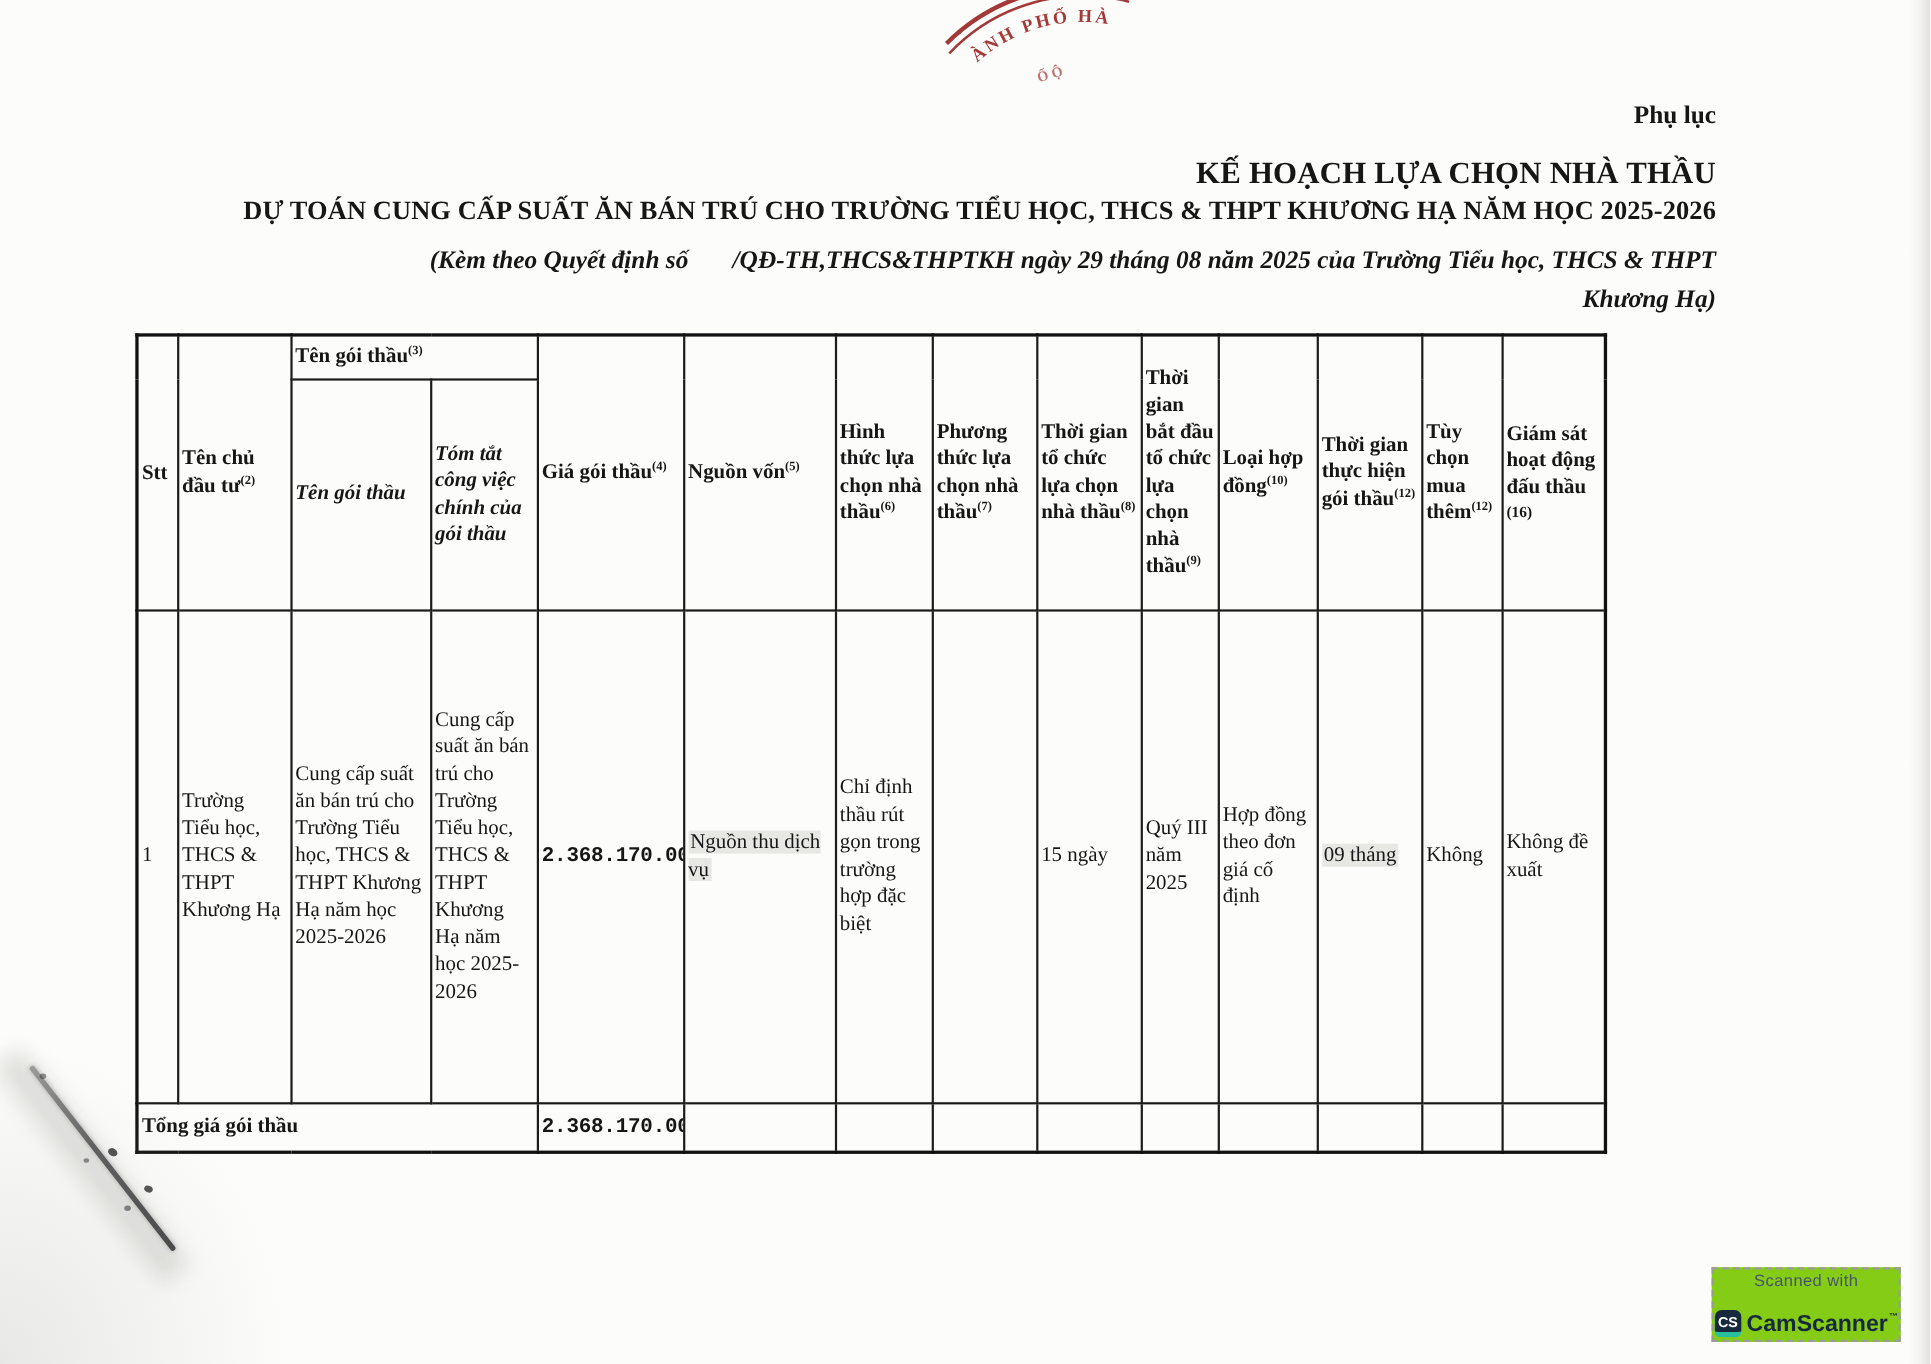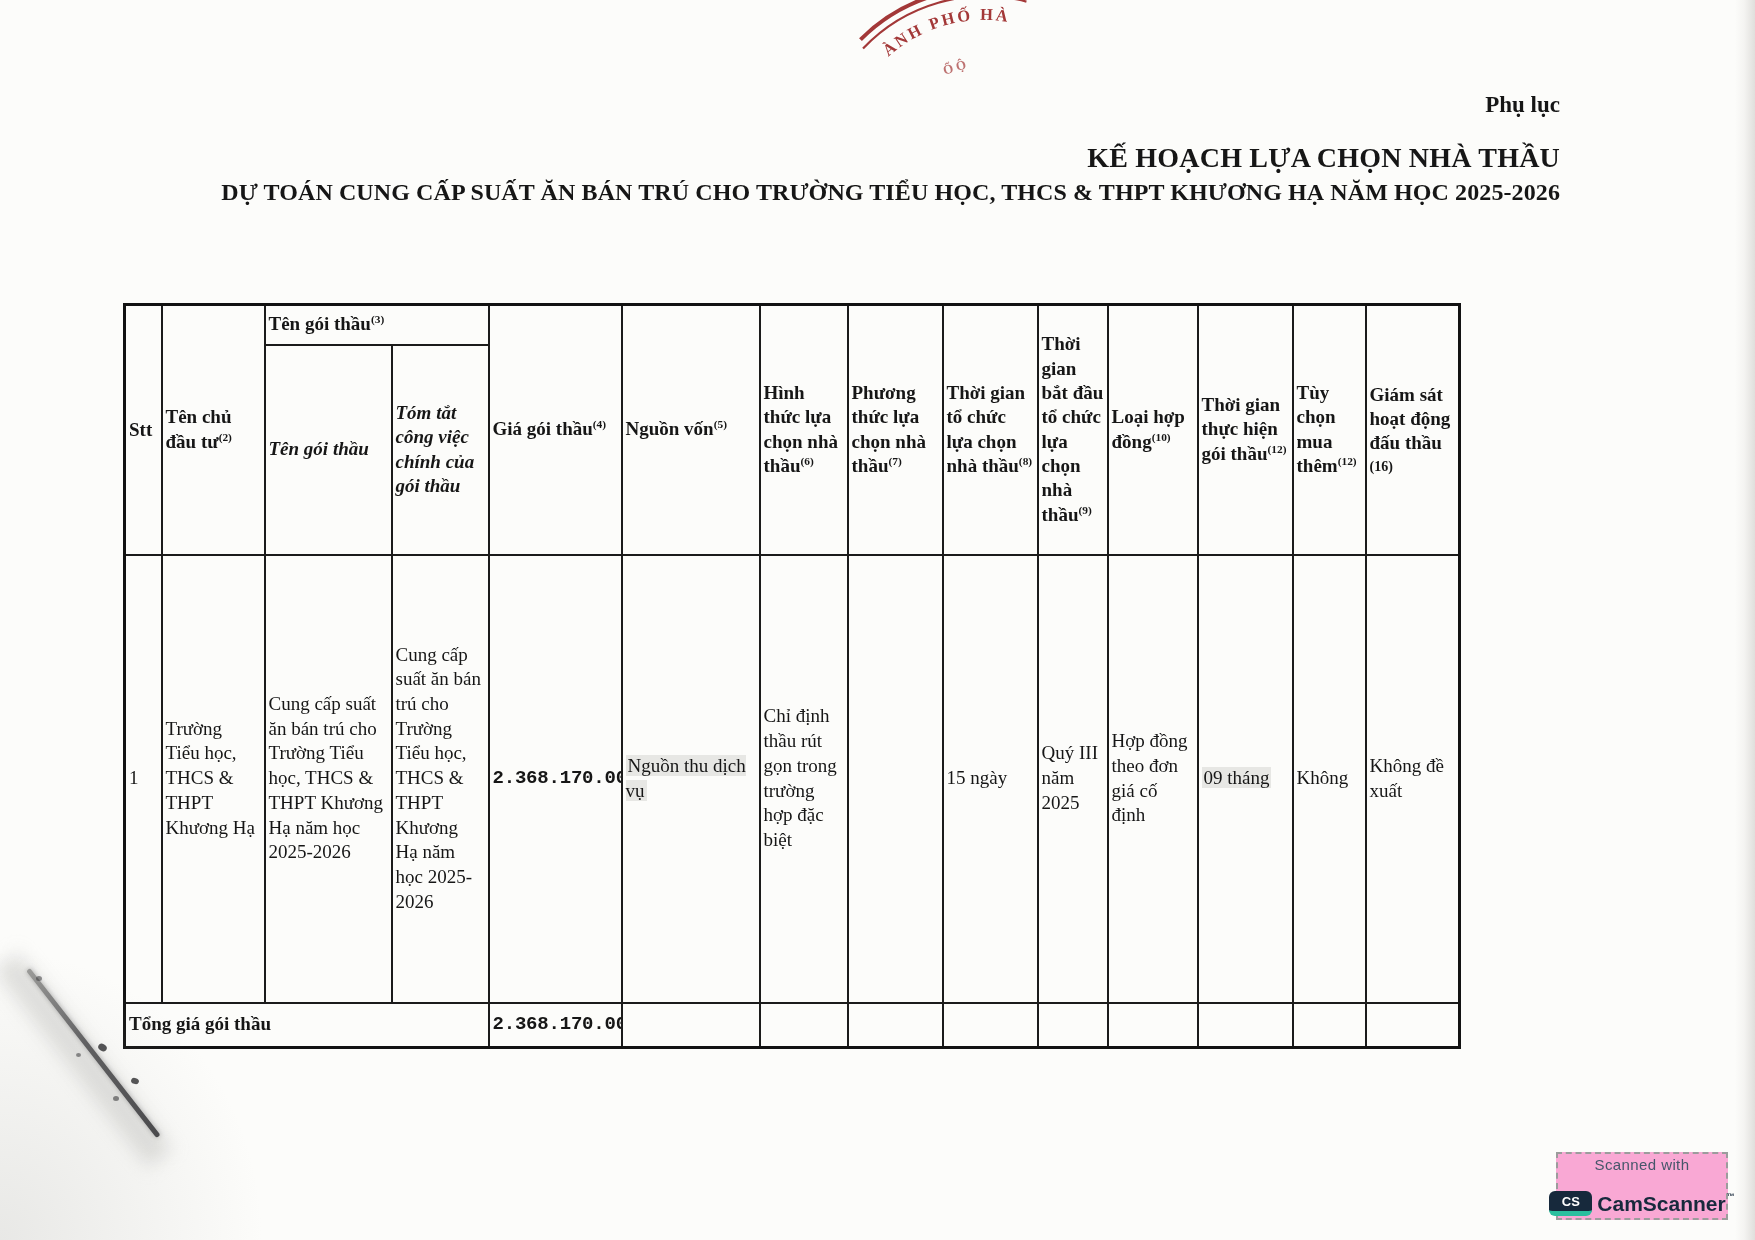--- a/index.html
+++ b/index.html
@@ -44,26 +44,26 @@
   tr.h1{height:40px;} tr.h2{height:210px;} tr.data{height:448px;} tr.total{height:45px;}
   .ital{font-style:italic;}
   sup{font-size:.6em;font-weight:bold;}
   .supline{display:block;font-size:14px;line-height:1.5;vertical-align:baseline;}
   .bold{font-weight:bold;}
   .num{letter-spacing:-.2px;font-family:Liberation Mono, monospace;}
   .hl{background:rgba(125,125,120,.16);padding:0 2px;}
 
   
   .cs-badge{position:absolute;left:1556px;top:1152px;width:168px;height:64px;
-    background:#f9a8d4;border:2px dashed #9c9c9c;display:flex;flex-direction:column;
+    background:#84cc16;border:2px dashed #9c9c9c;display:flex;flex-direction:column;
     align-items:center;justify-content:center;gap:18px;
     font-family:"Liberation Sans",sans-serif;}
   .cs-line1{font-size:15px;color:#46566a;letter-spacing:.4px;}
   .cs-line2{display:flex;align-items:center;gap:5px;}
-  .cs-icon{width:43px;height:25px;border-radius:6px;background:#17293c;color:#fff;
+  .cs-icon{width:24px;height:25px;border-radius:6px;background:#17293c;color:#fff;
     font-size:13px;font-weight:bold;display:flex;align-items:center;justify-content:center;
     border-bottom:5px solid #2abf9e;box-sizing:border-box;}
   .cs-brand{font-size:21px;font-weight:bold;color:#17293c;}
   .cs-tm{font-size:8px;color:#17293c;vertical-align:top;margin-left:1px;}
 </style>
 </head>
 <body>
 
 <div class="page">
 
@@ -76,20 +76,24 @@
         <textPath href="#stamp-text-arc" startOffset="50%" text-anchor="middle">ÀNH PHỐ HÀ</textPath>
       </text>
       <text x="81" y="119" font-family="Liberation Serif, serif" font-size="13" font-weight="bold" fill="#9d2a2a" opacity=".7">Ổ Ộ</text>
     </svg>
   </div>
 
   <div class="doc-head">
     <div class="phu-luc">Phụ lục</div>
     <div class="t1">KẾ HOẠCH LỰA CHỌN NHÀ THẦU</div>
     <div class="t2">DỰ TOÁN CUNG CẤP SUẤT ĂN BÁN TRÚ CHO TRƯỜNG TIỂU HỌC, THCS &amp; THPT KHƯƠNG HẠ NĂM HỌC 2025-2026</div>
+    <div class="sub">
+      <div>(Kèm theo Quyết định số&nbsp;&nbsp;&nbsp;&nbsp;&nbsp;&nbsp;&nbsp;/QĐ-TH,THCS&amp;THPTKH ngày 29 tháng 08 năm 2025 của Trường Tiểu học, THCS &amp; THPT</div>
+      <div>Khương Hạ)</div>
+    </div>
   </div>
 
   <table class="plan">
     <colgroup>
       <col style="width:37px">
         <col style="width:103px">
         <col style="width:127px">
       <col style="width:97px">
         <col style="width:133px">
         <col style="width:138px">

